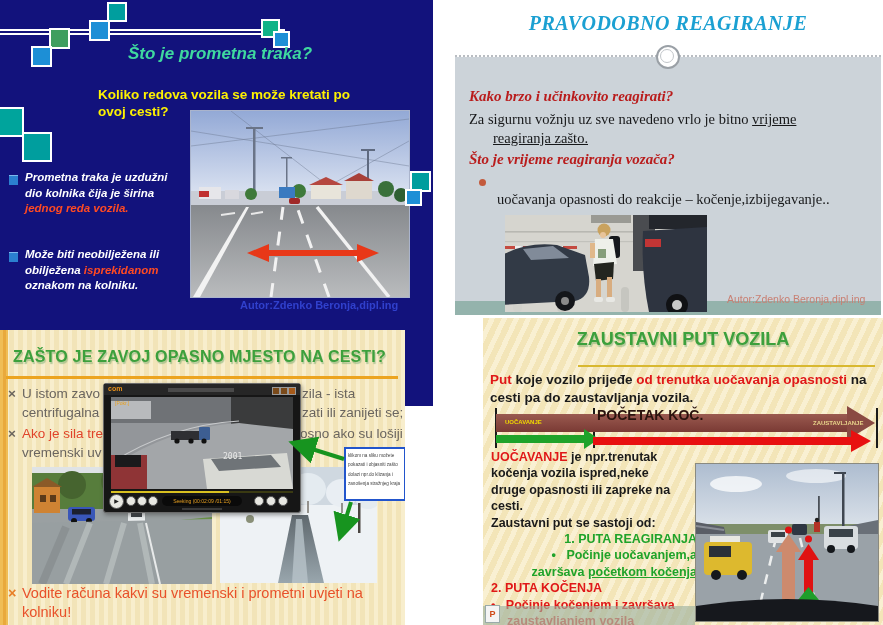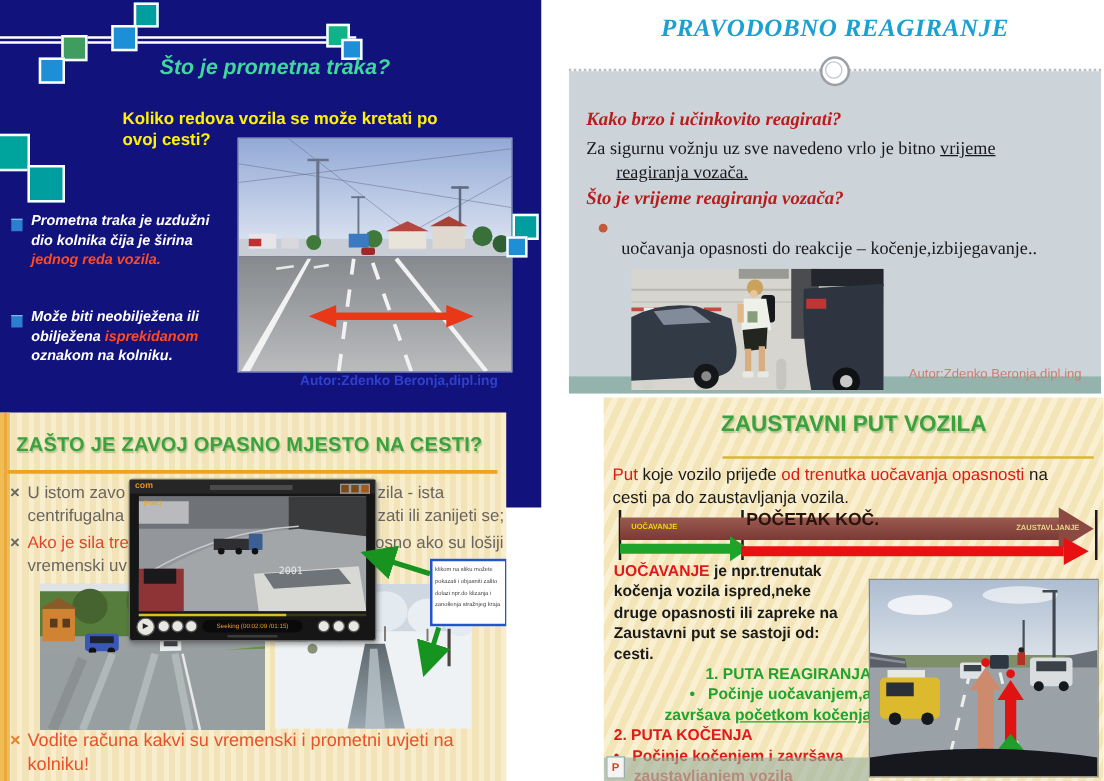--- a/index.html
+++ b/index.html
@@ -73,21 +73,21 @@
   
   #callout{position:absolute;left:344px;top:117px;width:62px;height:54px;background:#ffffff;
       border:2px solid #2255cc;z-index:5;color:#444444;font-size:4.6px;line-height:9.4px;padding:2px;box-sizing:border-box;}
 
   
   #s4{left:483px;top:318px;width:400px;height:307px;
       background:repeating-linear-gradient(115deg,#f3e5b8 0 6px,#f9f0d2 6px 11px);}
   #s4 .title{position:absolute;left:0;top:11px;width:400px;text-align:center;color:#3ca03c;
       font-size:18px;font-weight:bold;text-shadow:1px 1.5px 1px rgba(120,170,110,.55);}
   #s4 .rule{position:absolute;left:95px;top:47px;width:297px;height:2px;background:#d8b830;}
-  #s4 .intro{position:absolute;left:7px;top:53px;width:390px;font-size:13.5px;line-height:17.5px;color:#1a1a1a;font-weight:400;}
+  #s4 .intro{position:absolute;left:7px;top:53px;width:390px;font-size:13.5px;line-height:17.5px;color:#1a1a1a;font-weight:700;}
   #s4 .r{color:#e01818;}
   #s4 .g{color:#1fa32a;text-align:right;}
   #s4 .tick{position:absolute;top:90px;width:2px;height:40px;background:#1a1a1a;}
   #s4 .bar{position:absolute;left:13px;top:96px;width:352px;height:18px;
       background:linear-gradient(#9a5a50,#7a3a34);}
   #s4 .barhead{position:absolute;left:364px;top:88px;width:0;height:0;
       border-left:28px solid #8a4a42;border-top:17px solid transparent;border-bottom:17px solid transparent;}
   #s4 .bl{position:absolute;font-weight:bold;font-size:6px;}
   #s4 .garr{position:absolute;left:13px;top:117px;width:88px;height:8px;background:#1fa32a;}
   #s4 .garrh{position:absolute;left:101px;top:111px;width:0;height:0;
@@ -191,21 +191,21 @@
   <div id="s2" class="slide">
     <div class="body"></div>
     <div class="band"></div>
     <div class="title">PRAVODOBNO REAGIRANJE</div>
     <div class="divline"></div>
     <div class="orn"></div>
 
     <div class="h" style="top:88px">Kako brzo i učinkovito reagirati?</div>
     <div class="t" style="left:14px;top:111px">
       <span>Za sigurnu vožnju uz sve navedeno vrlo je bitno </span><span class="u">vrijeme</span></div>
-    <div class="t u" style="left:38px;top:130px">reagiranja vozača.</div>
+    <div class="t u" style="left:38px;top:130px">reagiranja zašto.</div>
     <div class="h" style="top:151px">Što je vrijeme reagiranja vozača?</div>
     <div class="dot" style="top:179px"></div>
     <div class="t" style="left:42px;top:191px">uočavanja opasnosti do reakcije – kočenje,izbijegavanje..</div>
 
     <svg class="photo" viewBox="0 0 202 97">
       <rect width="202" height="97" fill="#d6d5cf"></rect>
       <rect y="16" width="202" height="1.6" fill="#b8b8b2"></rect>
       <rect y="26" width="202" height="1.2" fill="#c2c2bc"></rect>
       <rect x="128" width="22" height="56" fill="#4a4c50"></rect>
       <rect x="86" y="0" width="40" height="8" fill="#9a9a94"></rect>
@@ -382,22 +382,22 @@
     <div class="bl" style="left:330px;top:102px;color:#e8d48a">ZAUSTAVLJANJE</div>
     <div class="garr"></div>
     <div class="garrh"></div>
     <div class="rarr"></div>
     <div class="rarrh"></div>
 
     <div class="col">
       <div><span class="r">UOČAVANJE</span><span> je npr.trenutak</span></div>
       <div>kočenja vozila ispred,neke</div>
       <div>druge opasnosti ili zapreke na</div>
+      <div>cesti.</div>
       <div>Zaustavni put se sastoji od:</div>
-      <div>cesti.</div>
       <div class="g">1.  PUTA REAGIRANJA</div>
       <div class="g"><span>•</span>&nbsp;&nbsp;&nbsp;<span>Počinje uočavanjem,a</span></div>
       <div class="g ind"><span>završava </span><span class="uu">početkom kočenja</span></div>
       <div class="r">2.   PUTA KOČENJA</div>
       <div class="r"><span>•</span>&nbsp;&nbsp;&nbsp;<span>Počinje kočenjem i završava</span></div>
       <div class="r ind uu" style="opacity:.75">zaustavljanjem vozila</div>
     </div>
 
     <svg class="photo" viewBox="0 0 182 157">
       <defs>

